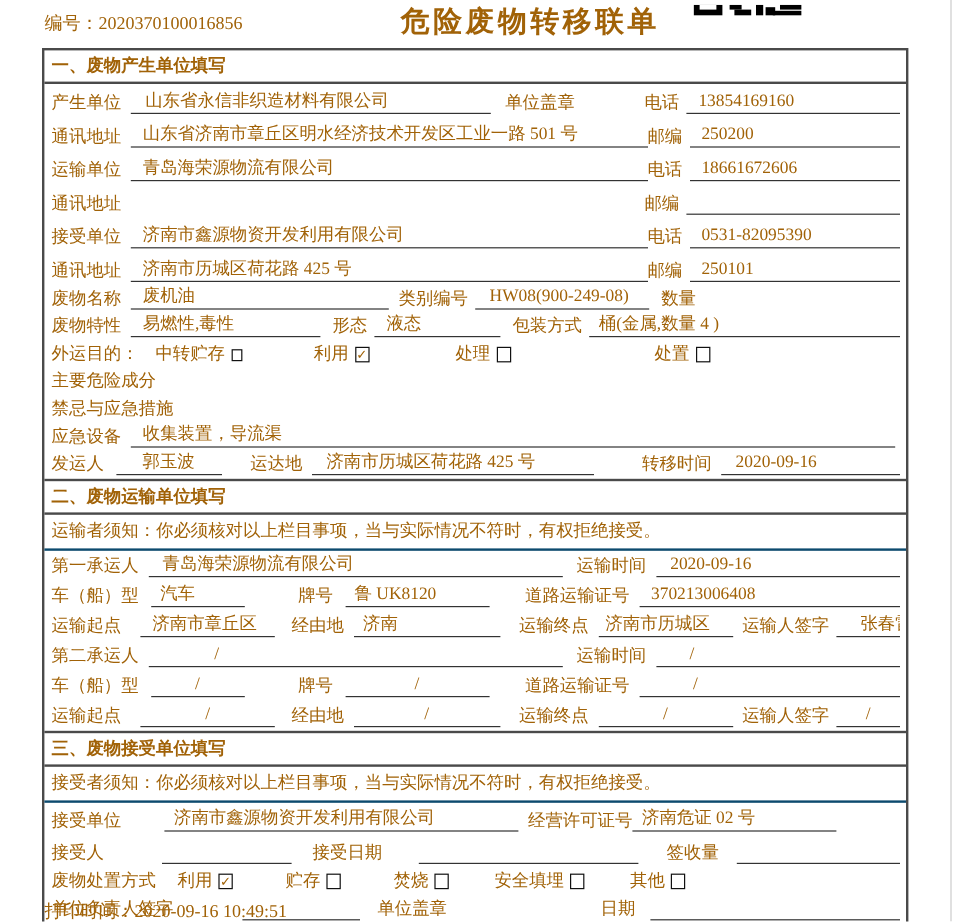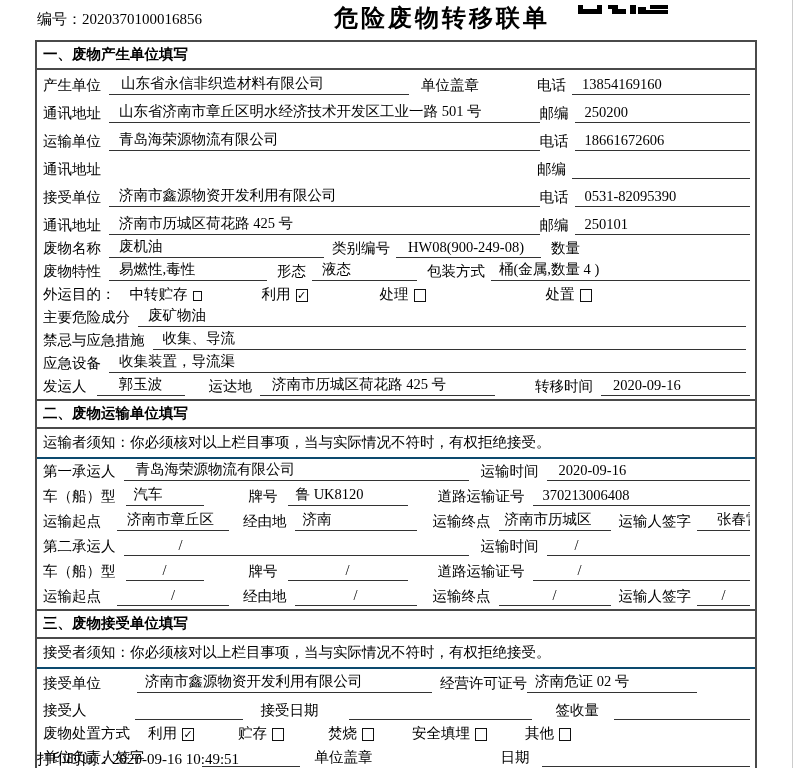--- a/index.html
+++ b/index.html
@@ -1,19 +1,19 @@
 <!DOCTYPE html>
 <html><head>
 <meta charset="utf-8">
 <style>
   * { margin:0; padding:0; box-sizing:border-box; }
   body { background:#ffffff; }
   .page {
     position:relative; width:796px; height:768px; background:#ffffff;
-    font-family:"Liberation Serif","DejaVu Serif",serif; color:#000000;
+    font-family:"Liberation Serif","DejaVu Serif",serif; color:#a16207;
     overflow:hidden;
   }
   .serial { position:absolute; left:37px; top:10px; font-size:15px; white-space:nowrap; }
   .doc-title { position:absolute; left:334px; top:2px; font-size:24px; font-weight:bold; letter-spacing:3px; white-space:nowrap; }
   .qr { position:absolute; left:578px; top:0; }
   .page-edge { position:absolute; right:3px; top:0; width:1px; height:768px; background:#cccccc; }
 
   .form-table {
     position:absolute; left:35px; top:40px; width:722px;
     border:2px solid #4a4a4a; background:#fff;
@@ -139,26 +139,24 @@
       <span class="lb" style="margin-left:60px">利用</span>
       <span class="cb">✓</span>
       <span class="lb" style="margin-left:72px">处理</span>
       <span class="cb"></span>
       <span class="lb" style="margin-left:120px">处置</span>
       <span class="cb"></span>
     </div>
 
     <div class="row h23">
       <span class="lb">主要危险成分</span>
-      <span class="ul fx" style="padding-left:10px;margin-left:8px;margin-right:4px">废矿物油</span>
     </div>
 
     <div class="row h23">
       <span class="lb">禁忌与应急措施</span>
-      <span class="ul fx" style="padding-left:10px;margin-left:8px;margin-right:4px">收集、导流</span>
     </div>
 
     <div class="row h23">
       <span class="lb">应急设备</span>
       <span class="ul fx" style="padding-left:10px;margin-left:8px;margin-right:4px">收集装置，导流渠</span>
     </div>
 
     <div class="row h23">
       <span class="lb">发运人</span>
       <span class="ul ctr" style="width:88px;margin-left:10px">郭玉波</span>

